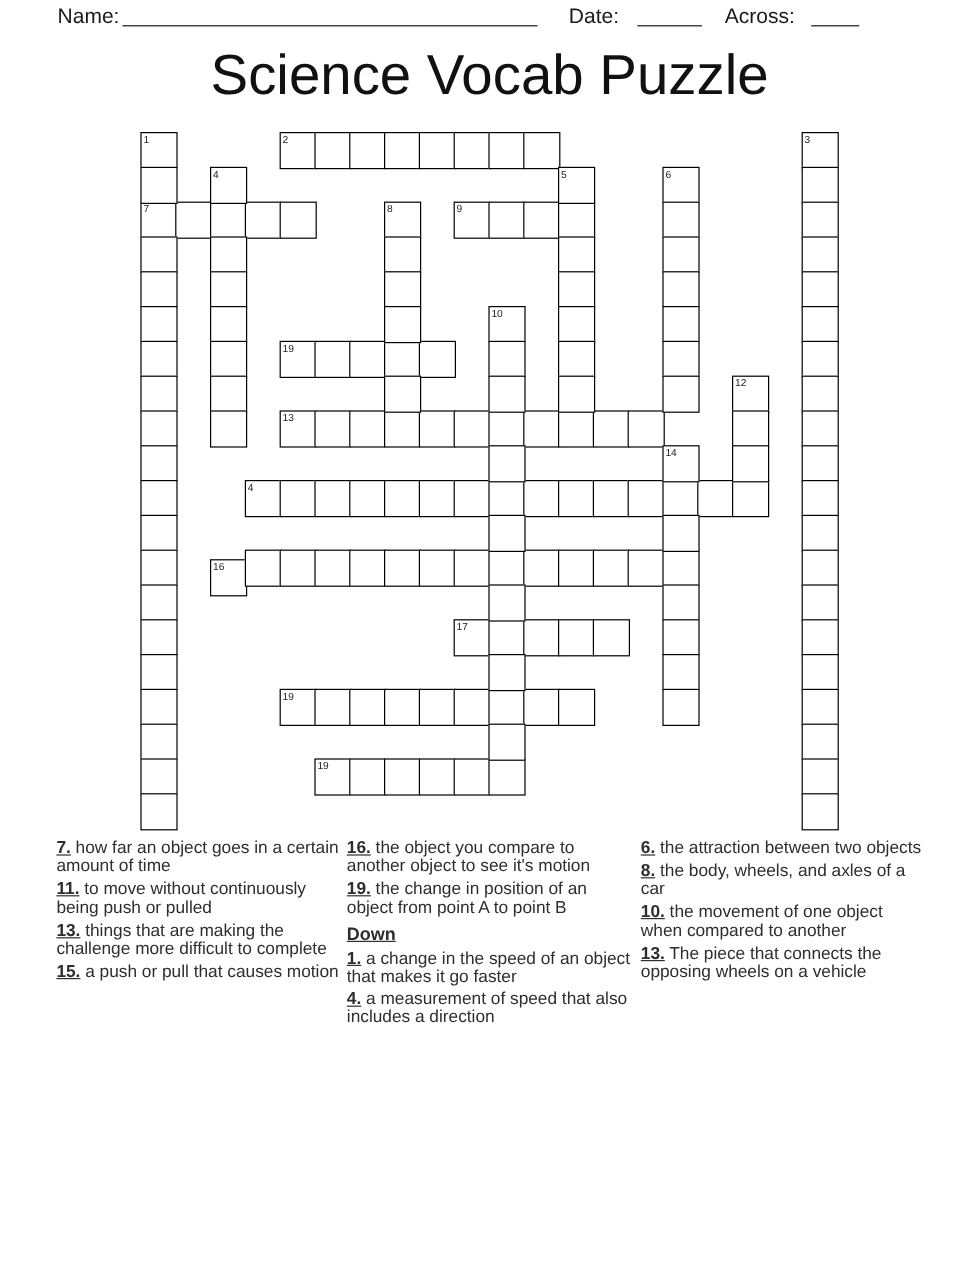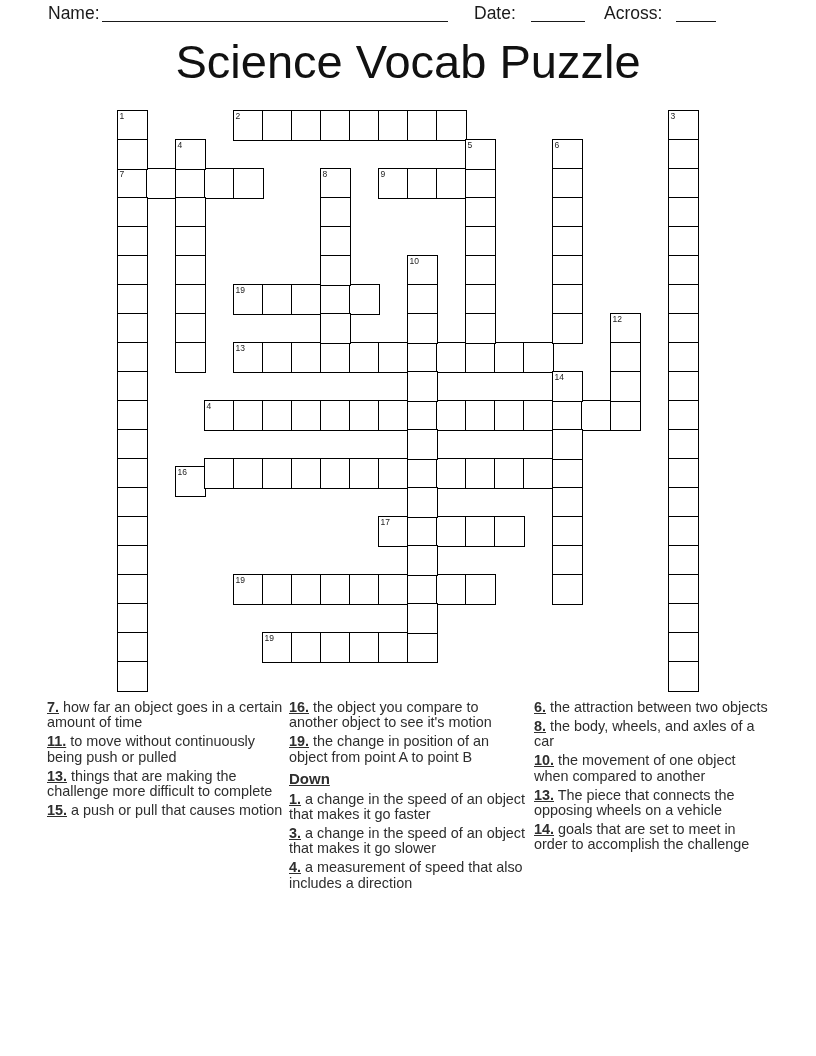--- a/index.html
+++ b/index.html
@@ -256,28 +256,26 @@
   </div>
 
   <div class="clue-col" style="left:289px;width:242px">
     <div>
         <div class="clue"><b>16.</b> the object you compare to another object to see it's motion</div>
         <div class="clue"><b>19.</b> the change in position of an object from point A to point B</div>
       </div>
     <div class="clue-header down-hd">Down</div>
     <div>
         <div class="clue"><b>1.</b> a change in the speed of an object that makes it go faster</div>
-        <div class="clue"><b>3.</b> a change in the speed of an object that makes it go slower</div>
         <div class="clue"><b>4.</b> a measurement of speed that also includes a direction</div>
       </div>
   </div>
 
   <div class="clue-col" style="left:534px;width:235px">
     <div>
         <div class="clue"><b>6.</b> the attraction between two objects</div>
         <div class="clue"><b>8.</b> the body, wheels, and axles of a car</div>
         <div class="clue"><b>10.</b> the movement of one object when compared to another</div>
         <div class="clue"><b>13.</b> The piece that connects the opposing wheels on a vehicle</div>
-        <div class="clue"><b>14.</b> goals that are set to meet in order to accomplish the challenge</div>
       </div>
   </div>
 
 </div>
 
 </body></html>

